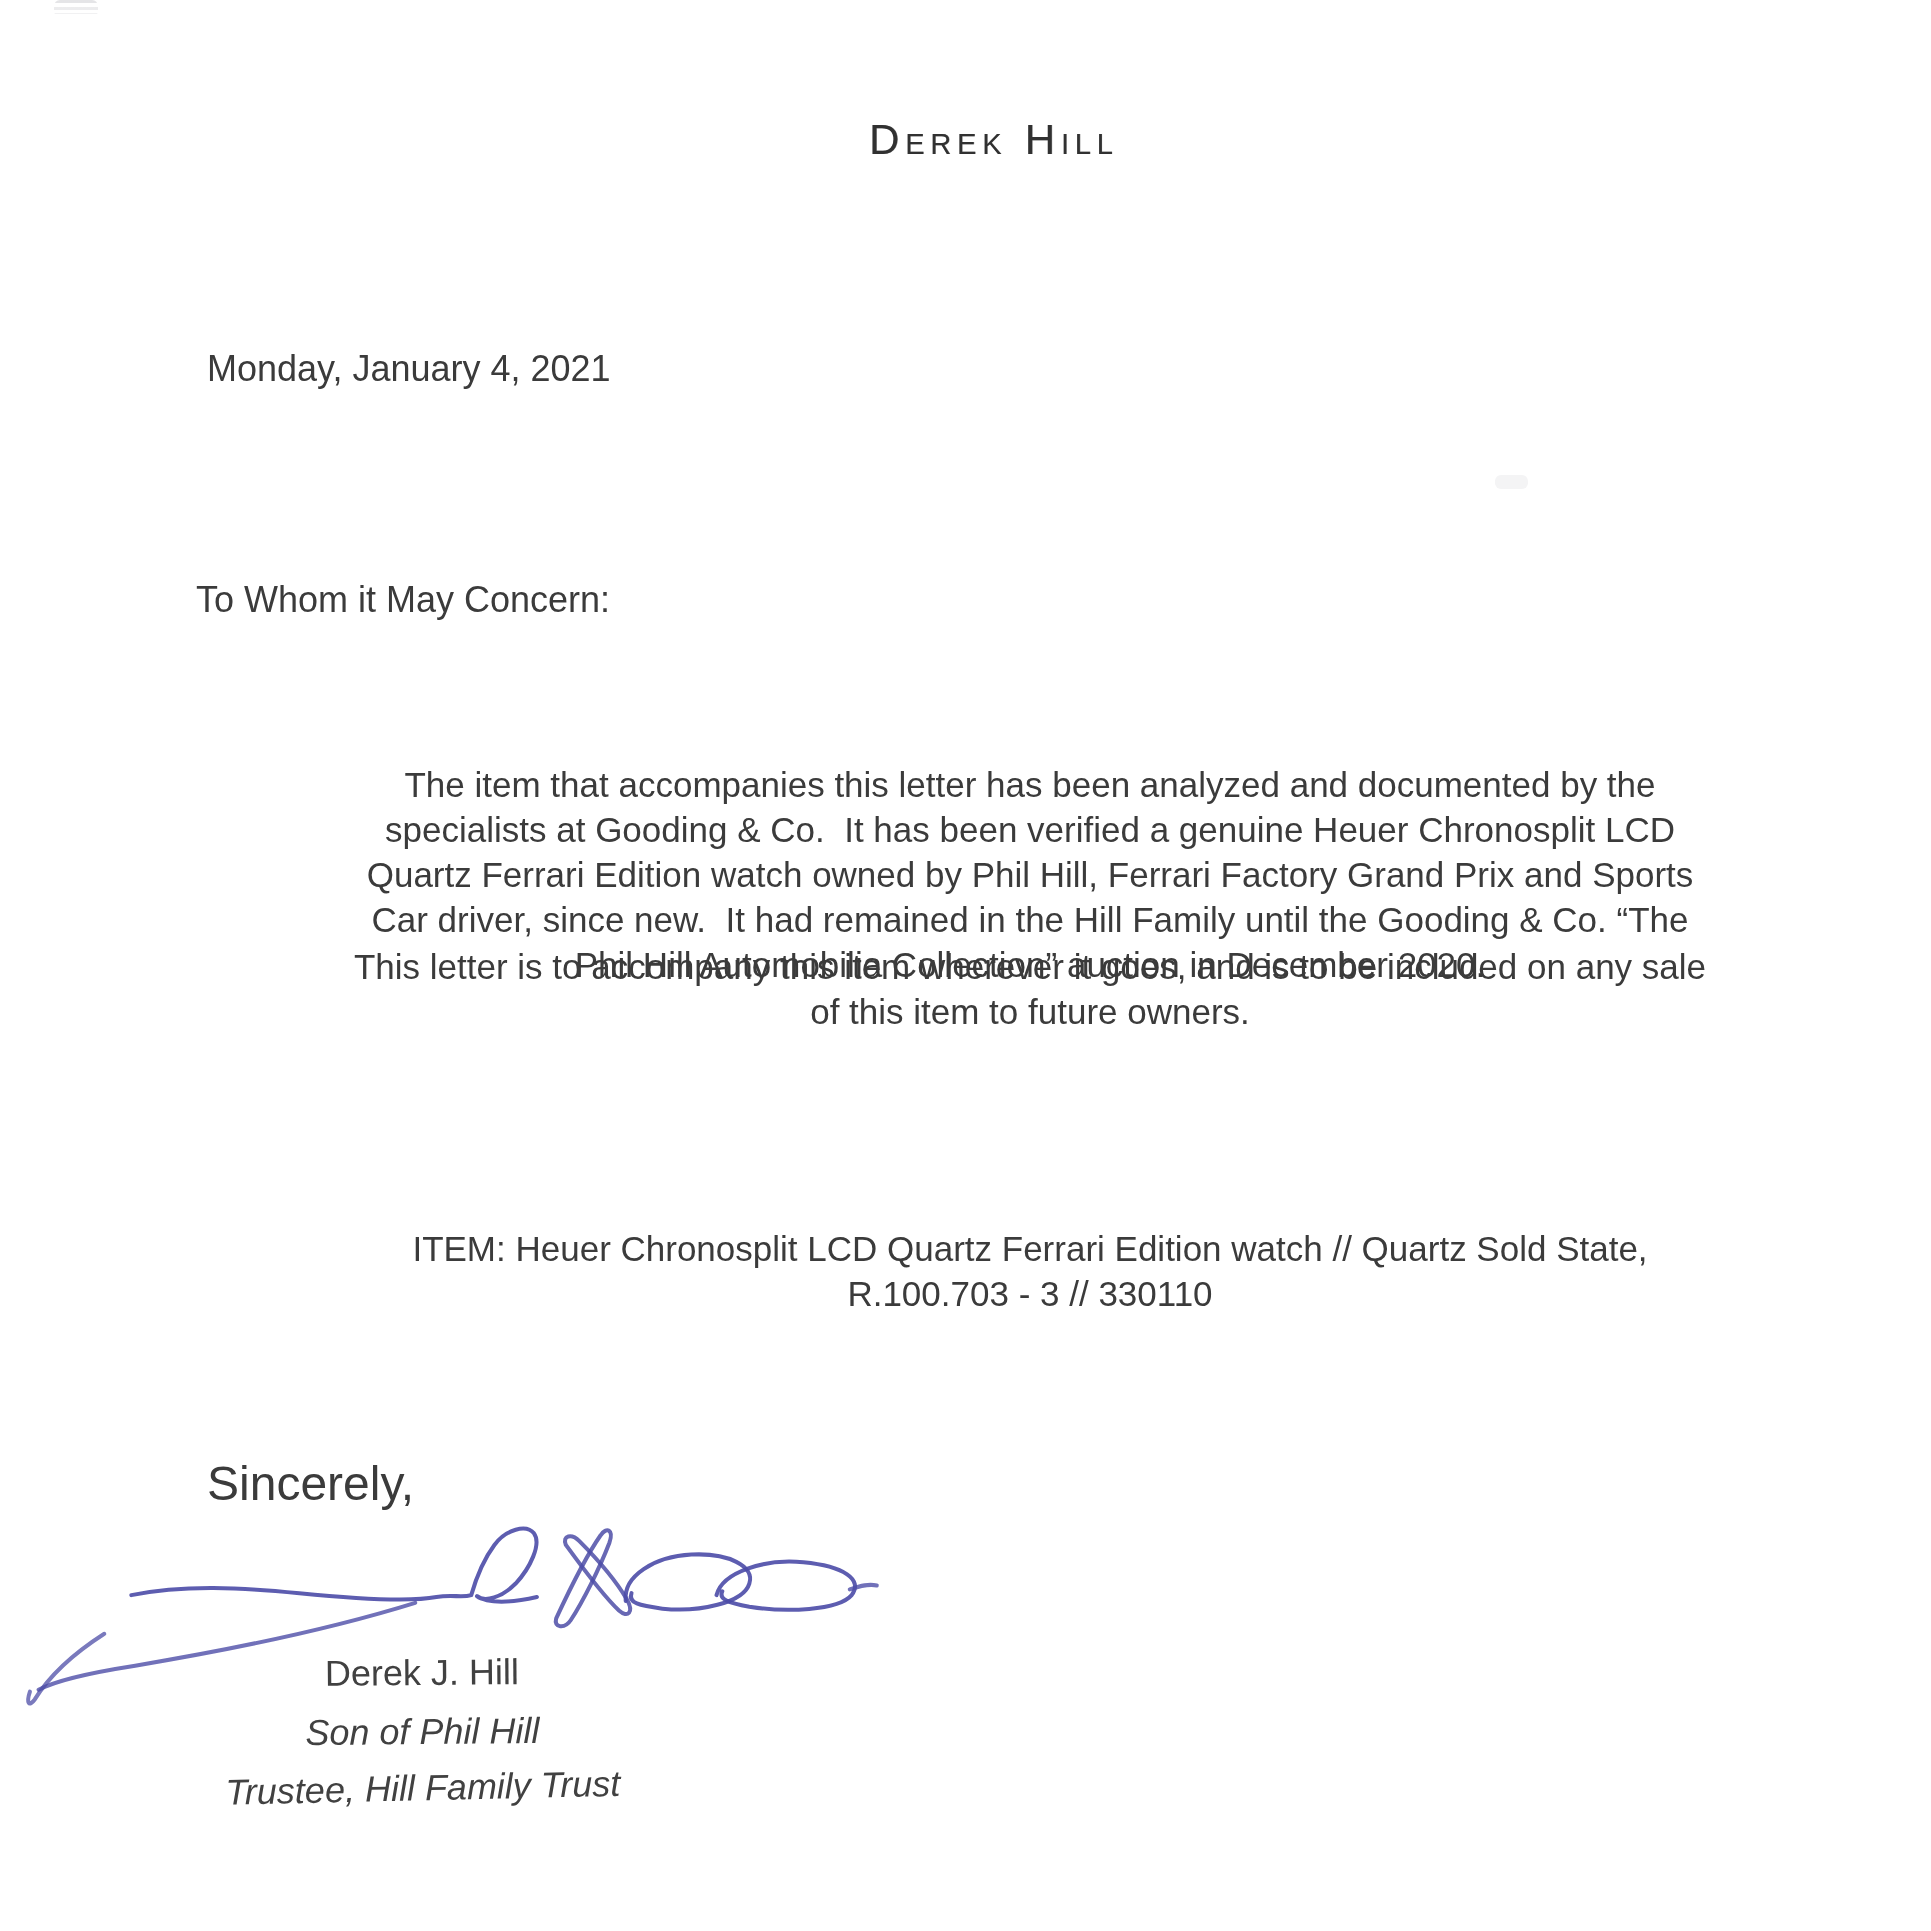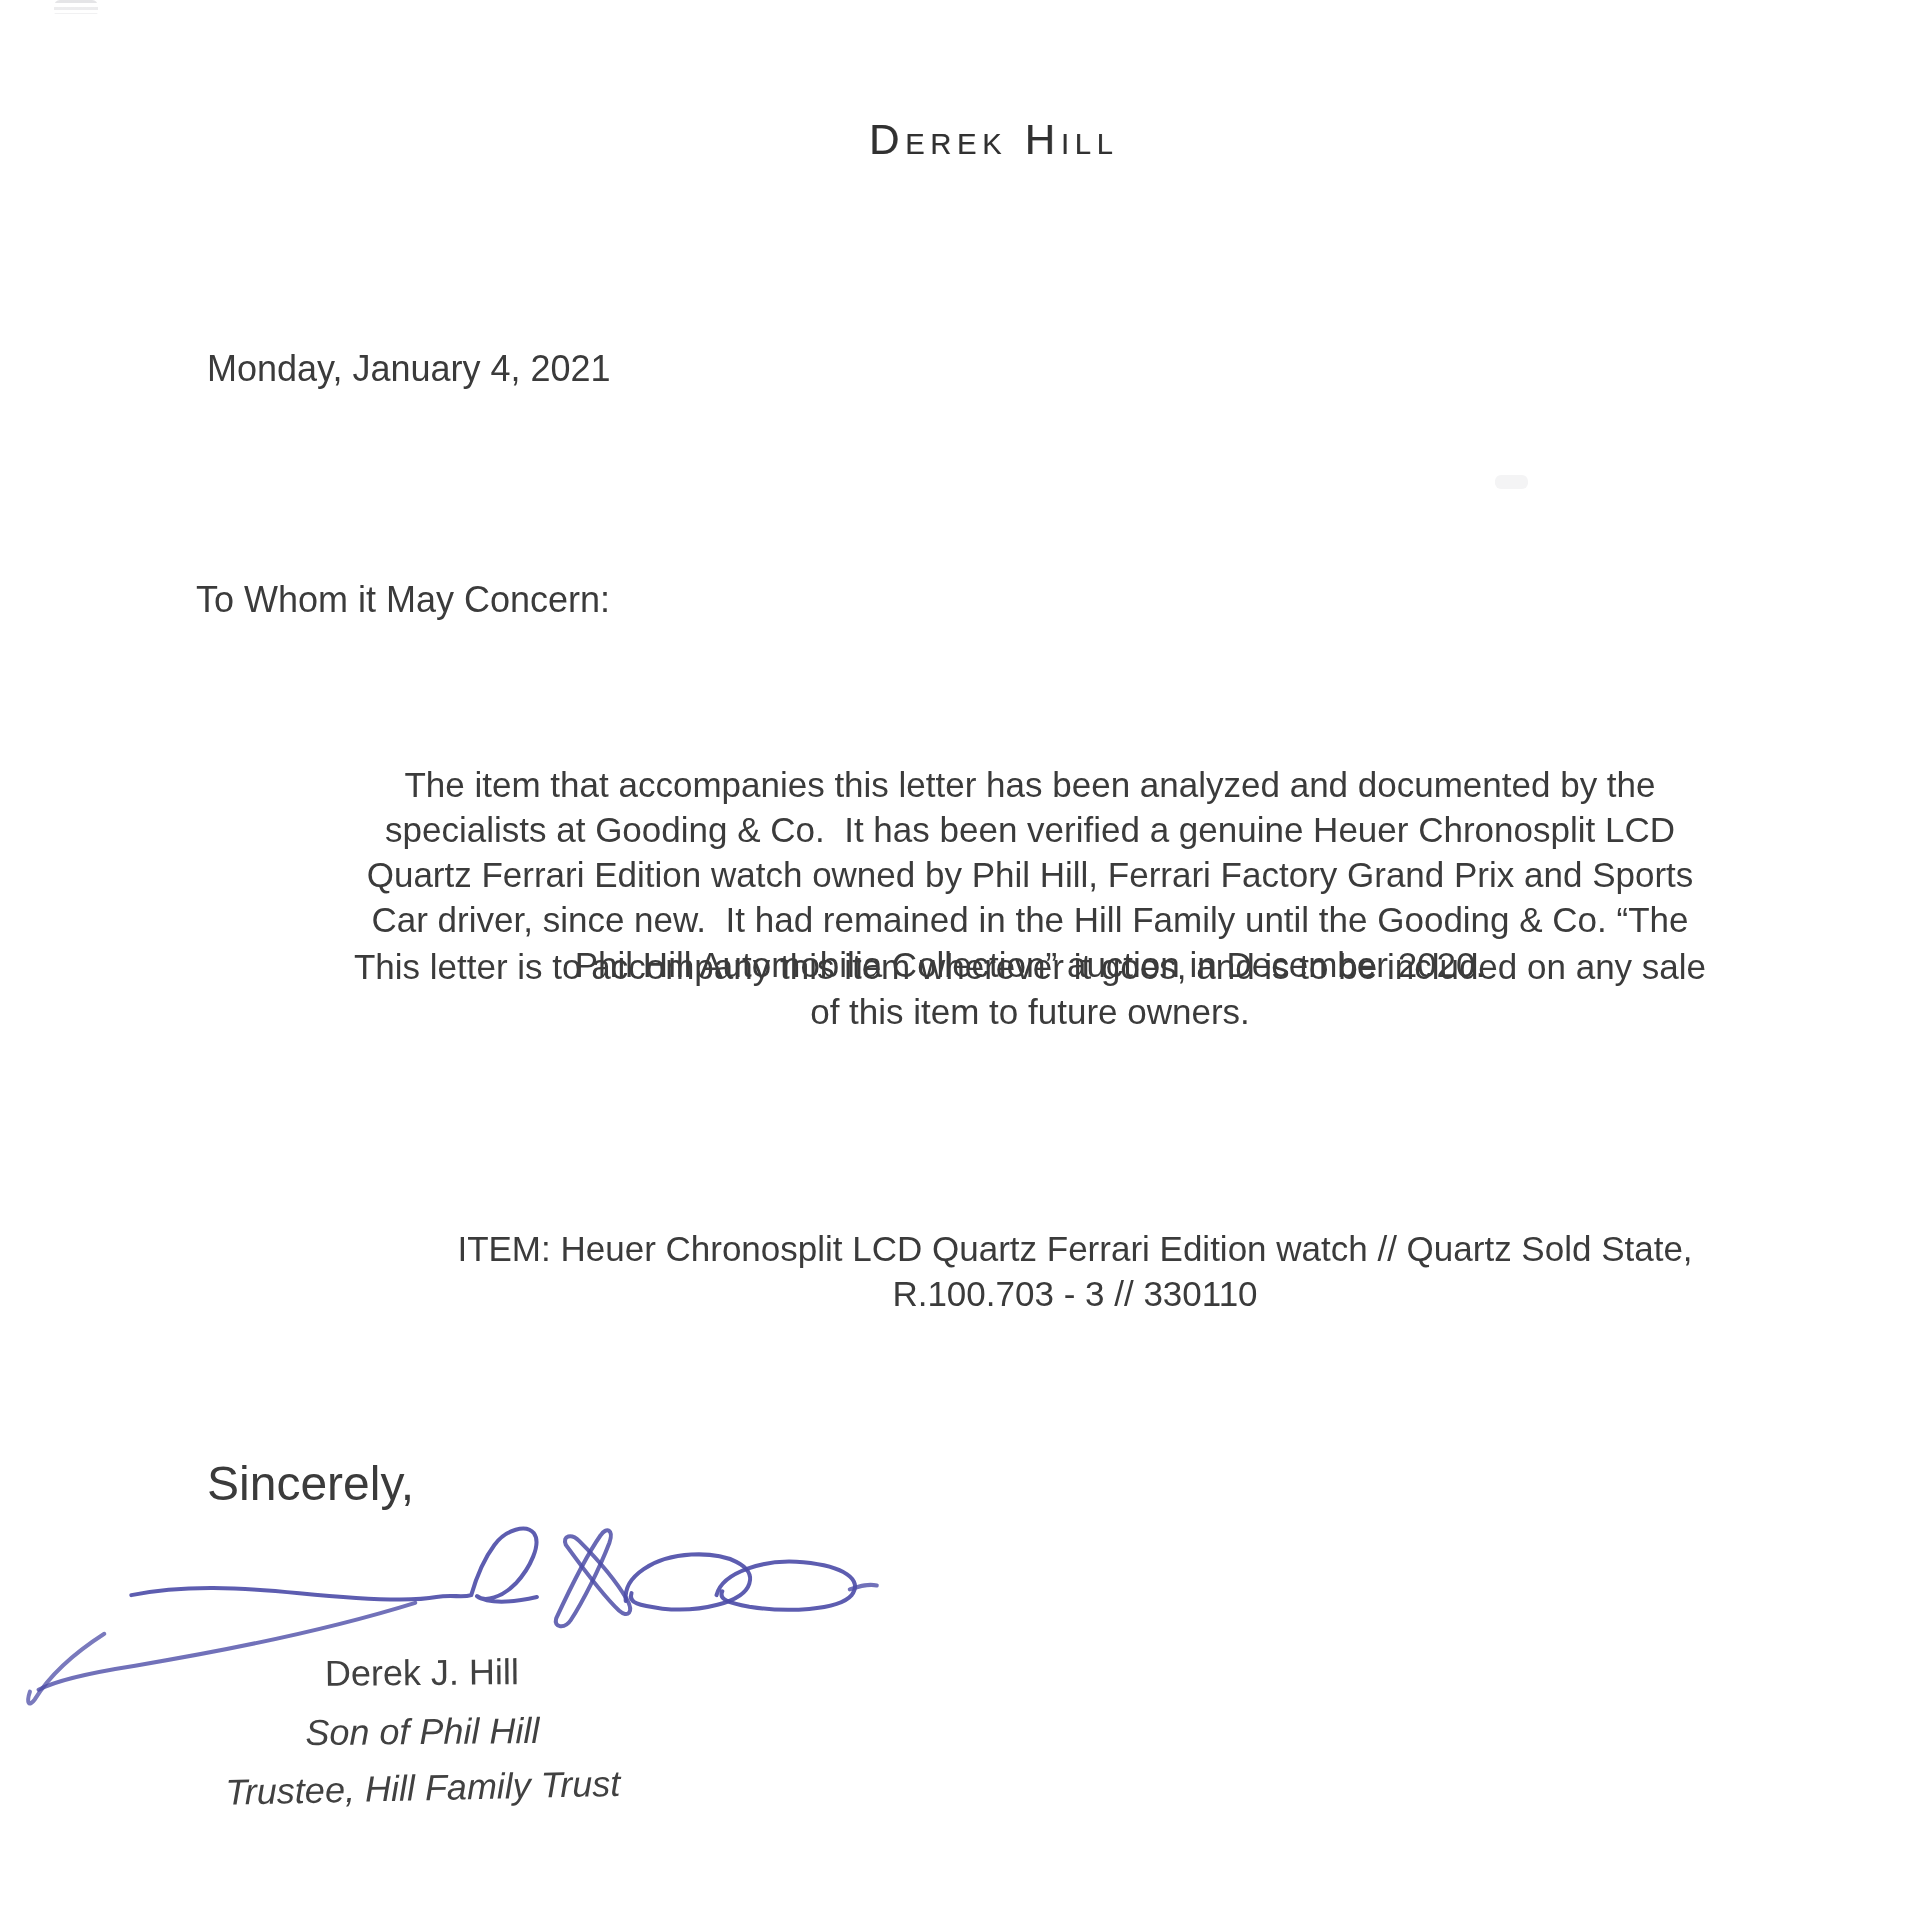--- a/index.html
+++ b/index.html
@@ -62,21 +62,21 @@
   .para {
     position: absolute;
     left: 190px;
     width: 1680px;
     font-size: 35px;
     line-height: 45px;
     white-space: pre-wrap;
   }
   .para-1 { top: 762px; }
   .para-2 { top: 944px; }
-  .item-line { top: 1226px; margin-left: 45px; }
+  .item-line { top: 1226px; }
   .closing {
     position: absolute;
     left: 207px; top: 1456px;
     font-size: 48px;
     white-space: nowrap;
   }
   .signature-svg {
     position: absolute;
     left: 0px; top: 1514px;
     width: 927px; height: 198px;

